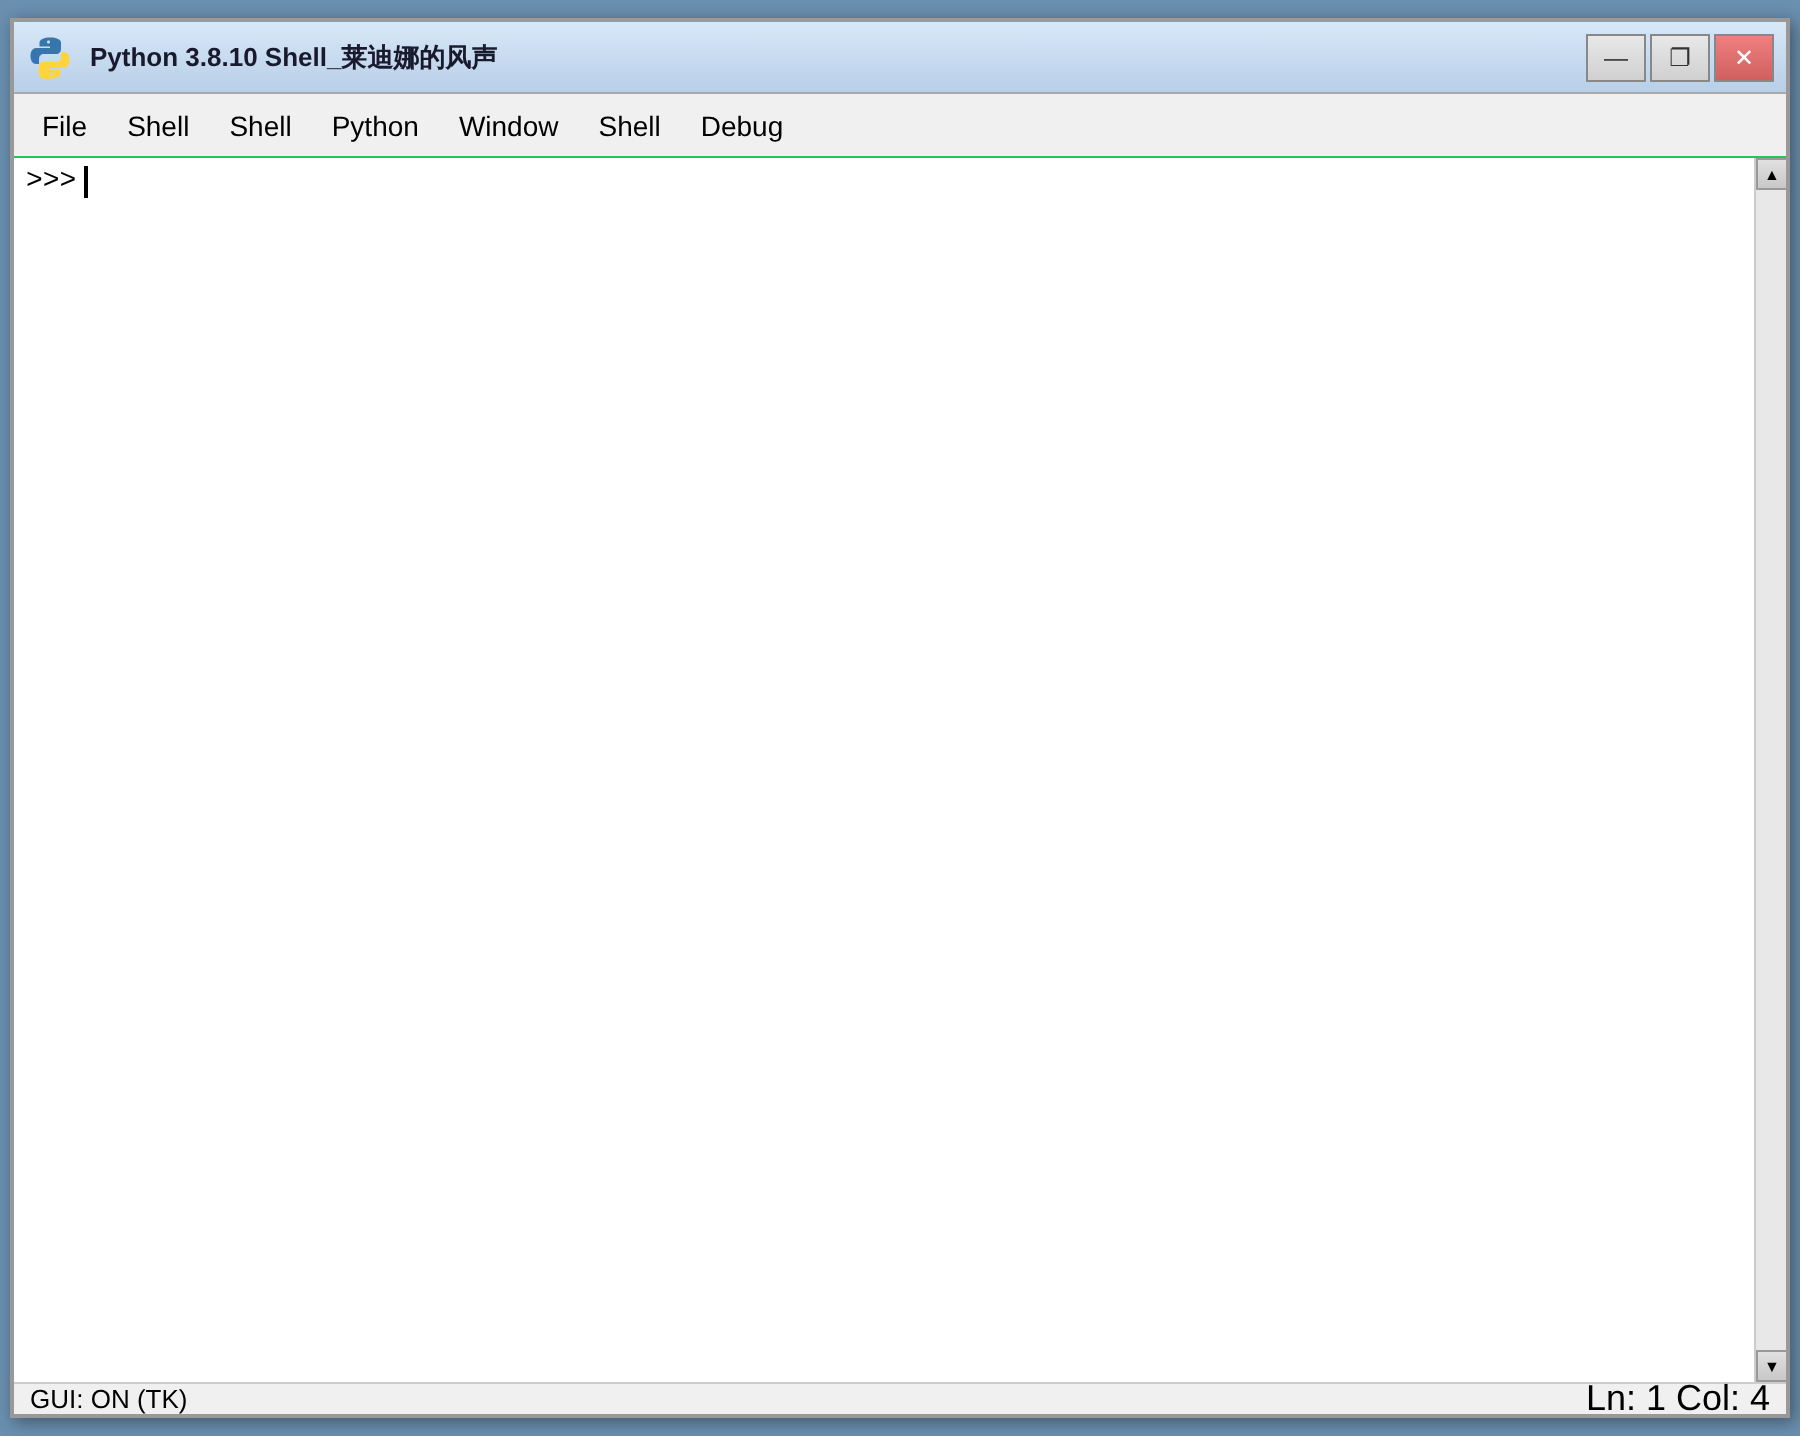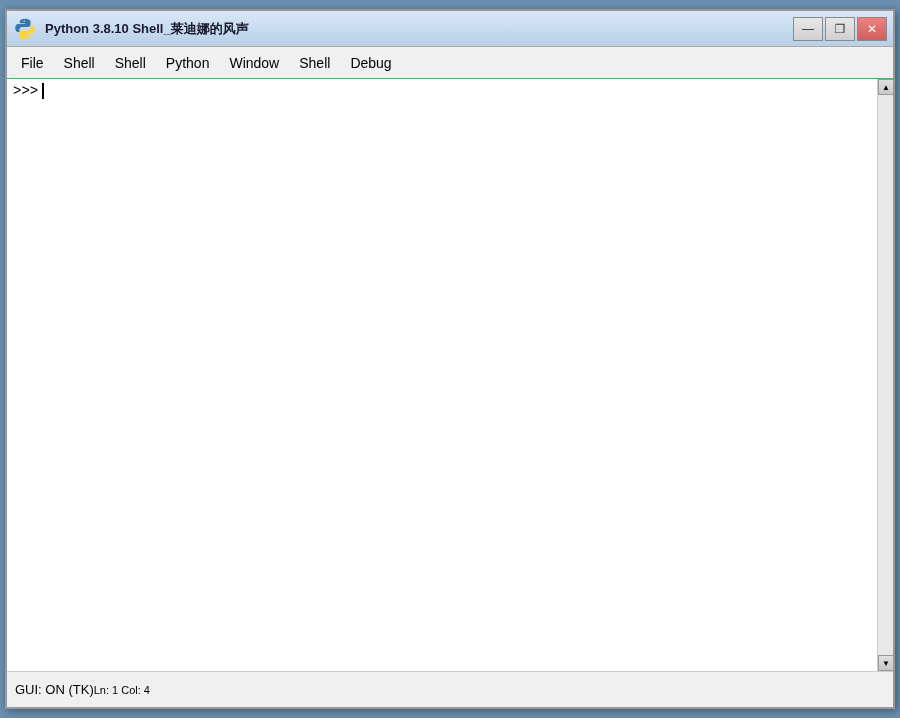--- a/index.html
+++ b/index.html
@@ -167,36 +167,37 @@
       flex-shrink: 0;
     }
 
     .scroll-track {
       flex: 1;
       background: #e8e8e8;
     }
 
     
     .status-bar {
-      height: 36px;
+      height: 16px;
       background: #f0f0f0;
       border-top: 1px solid #ccc;
       display: flex;
       align-items: center;
+      justify-content: space-between;
       padding: 0 8px;
       flex-shrink: 0;
     }
 
     .status-left {
       font-size: 13px;
       color: #000;
     }
 
     .status-right {
-      font-size: 11px;
+      font-size: 18px;
       color: #000;
     }
 
     
     .py-icon {
       width: 24px;
       height: 24px;
     }
   </style>
 </head>

